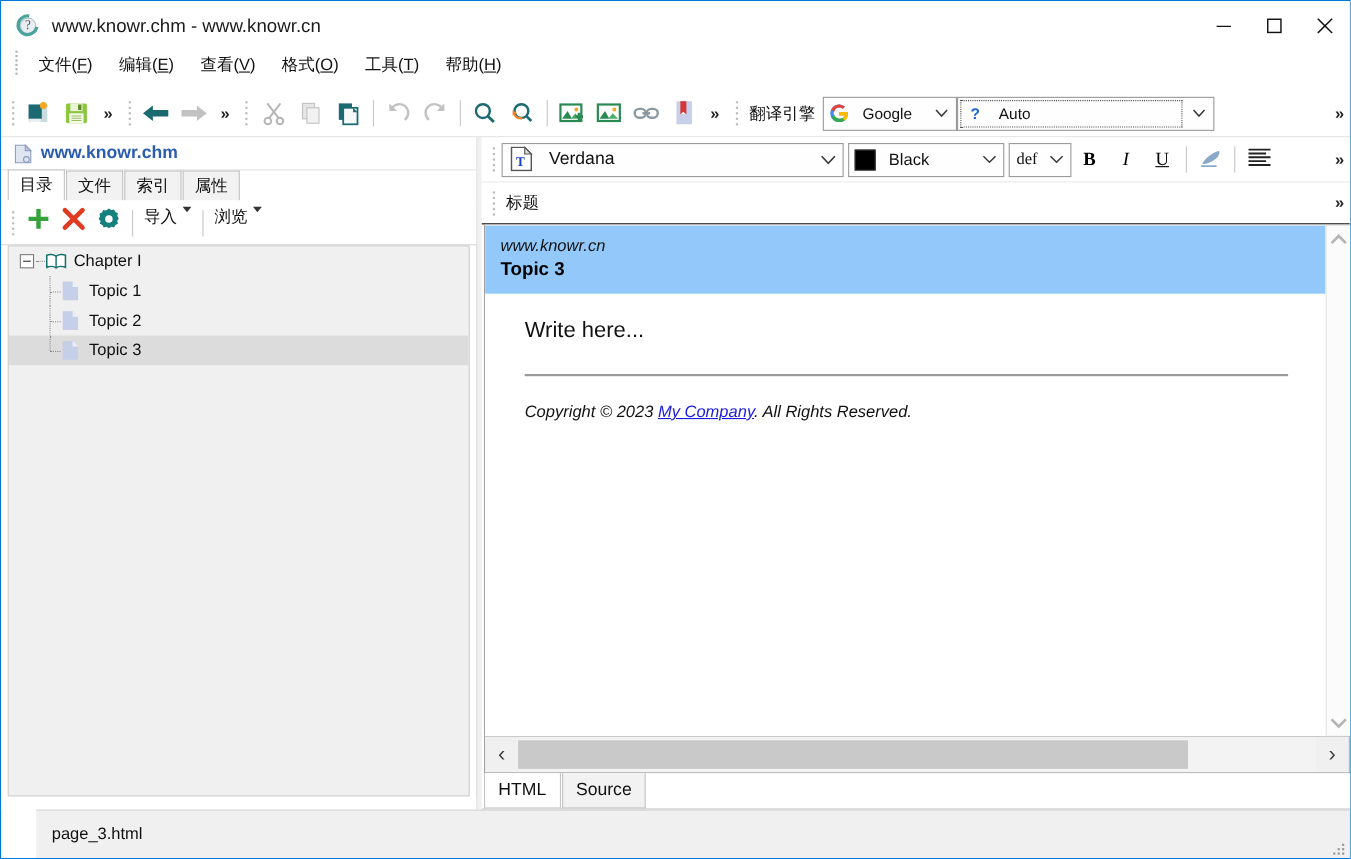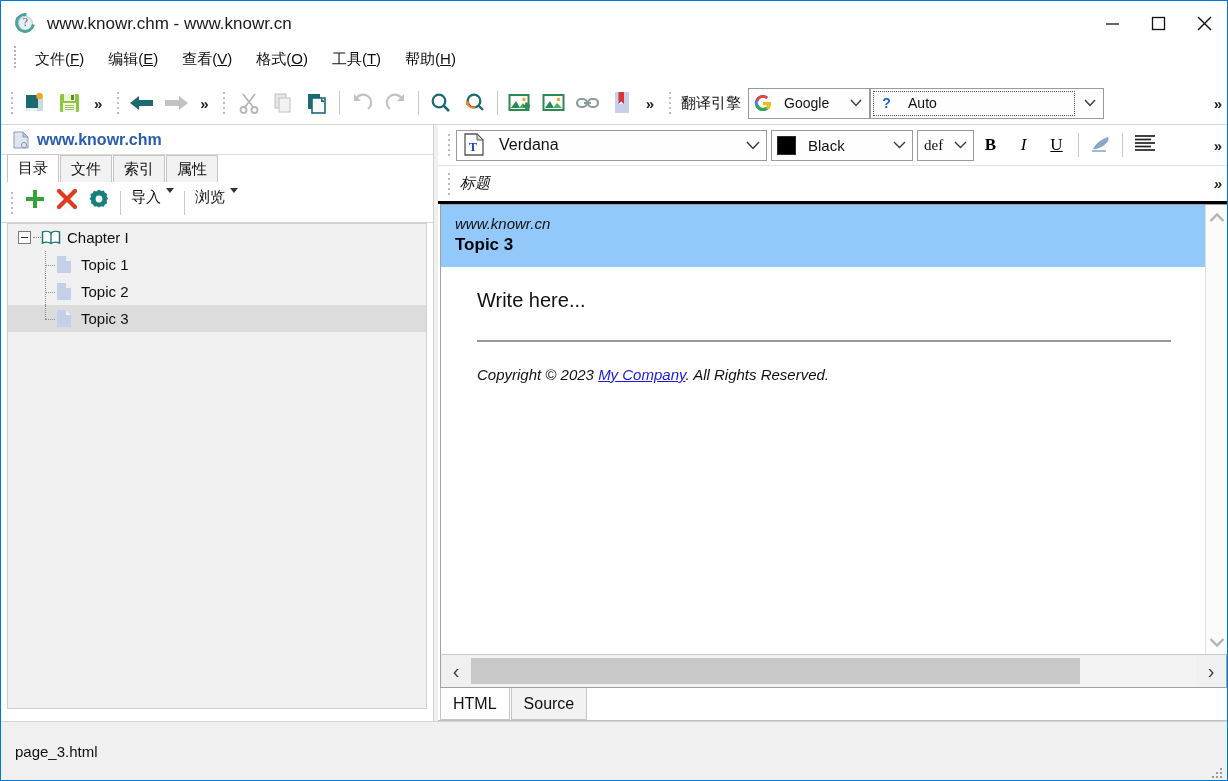--- a/index.html
+++ b/index.html
@@ -281,23 +281,22 @@
     display: flex; align-items: center;
     background: #ffffff;
     flex: 0 0 auto;
     border-bottom: 1px solid #e3e3e3;
     overflow: hidden;
   }
   .fmt-toolbar2 {
     height: 38px;
     display: flex; align-items: center;
     background: #ffffff;
-    border-bottom: 3px solid #000000;
-    flex: 0 0 auto;
-    font-style: italic;
+    border-bottom: 1px solid #000000;
+    flex: 0 0 auto;
   }
   .fontbox { width: 311px; }
   .colorbox { width: 142px; }
   .sizebox { width: 57px; font-family: Liberation Serif, serif; }
   .swatch { width: 19px; height: 19px; background: #000; margin: 0 6px 0 5px; flex:0 0 auto; border: 1px solid #2b2b2b;}
   .fmt-btn {
     width: 33px; height: 31px;
     display: flex; align-items: center; justify-content: center;
     flex: 0 0 auto; cursor: default;
   }
@@ -387,25 +386,26 @@
     height: 32px; padding: 0 12px;
     display: flex; align-items: center;
     font-size: 16px; color: #101010;
     border: 1px solid #c4c4c4; border-top: none;
     background: #f2f2f2; margin-right: 1px; cursor: default;
   }
   .btab.active { background:#ffffff; }
 
   
   .statusbar {
-    height: 59px; flex: 0 0 auto;
+    height: 44px; flex: 0 0 auto;
     background: #f0f0f0;
     border-top: 1px solid #d4d4d4;
     display: flex; align-items: center;
     position: relative;
+    margin-left: 32px;
   }
   .status-text { font-size: 15px; color: #101010; padding-left: 14px; }
   .resize-grip {
     position: absolute; right: 4px; bottom: 3px;
     width: 12px; height: 12px;
   }
 </style>
 </head>
 <body>
 

